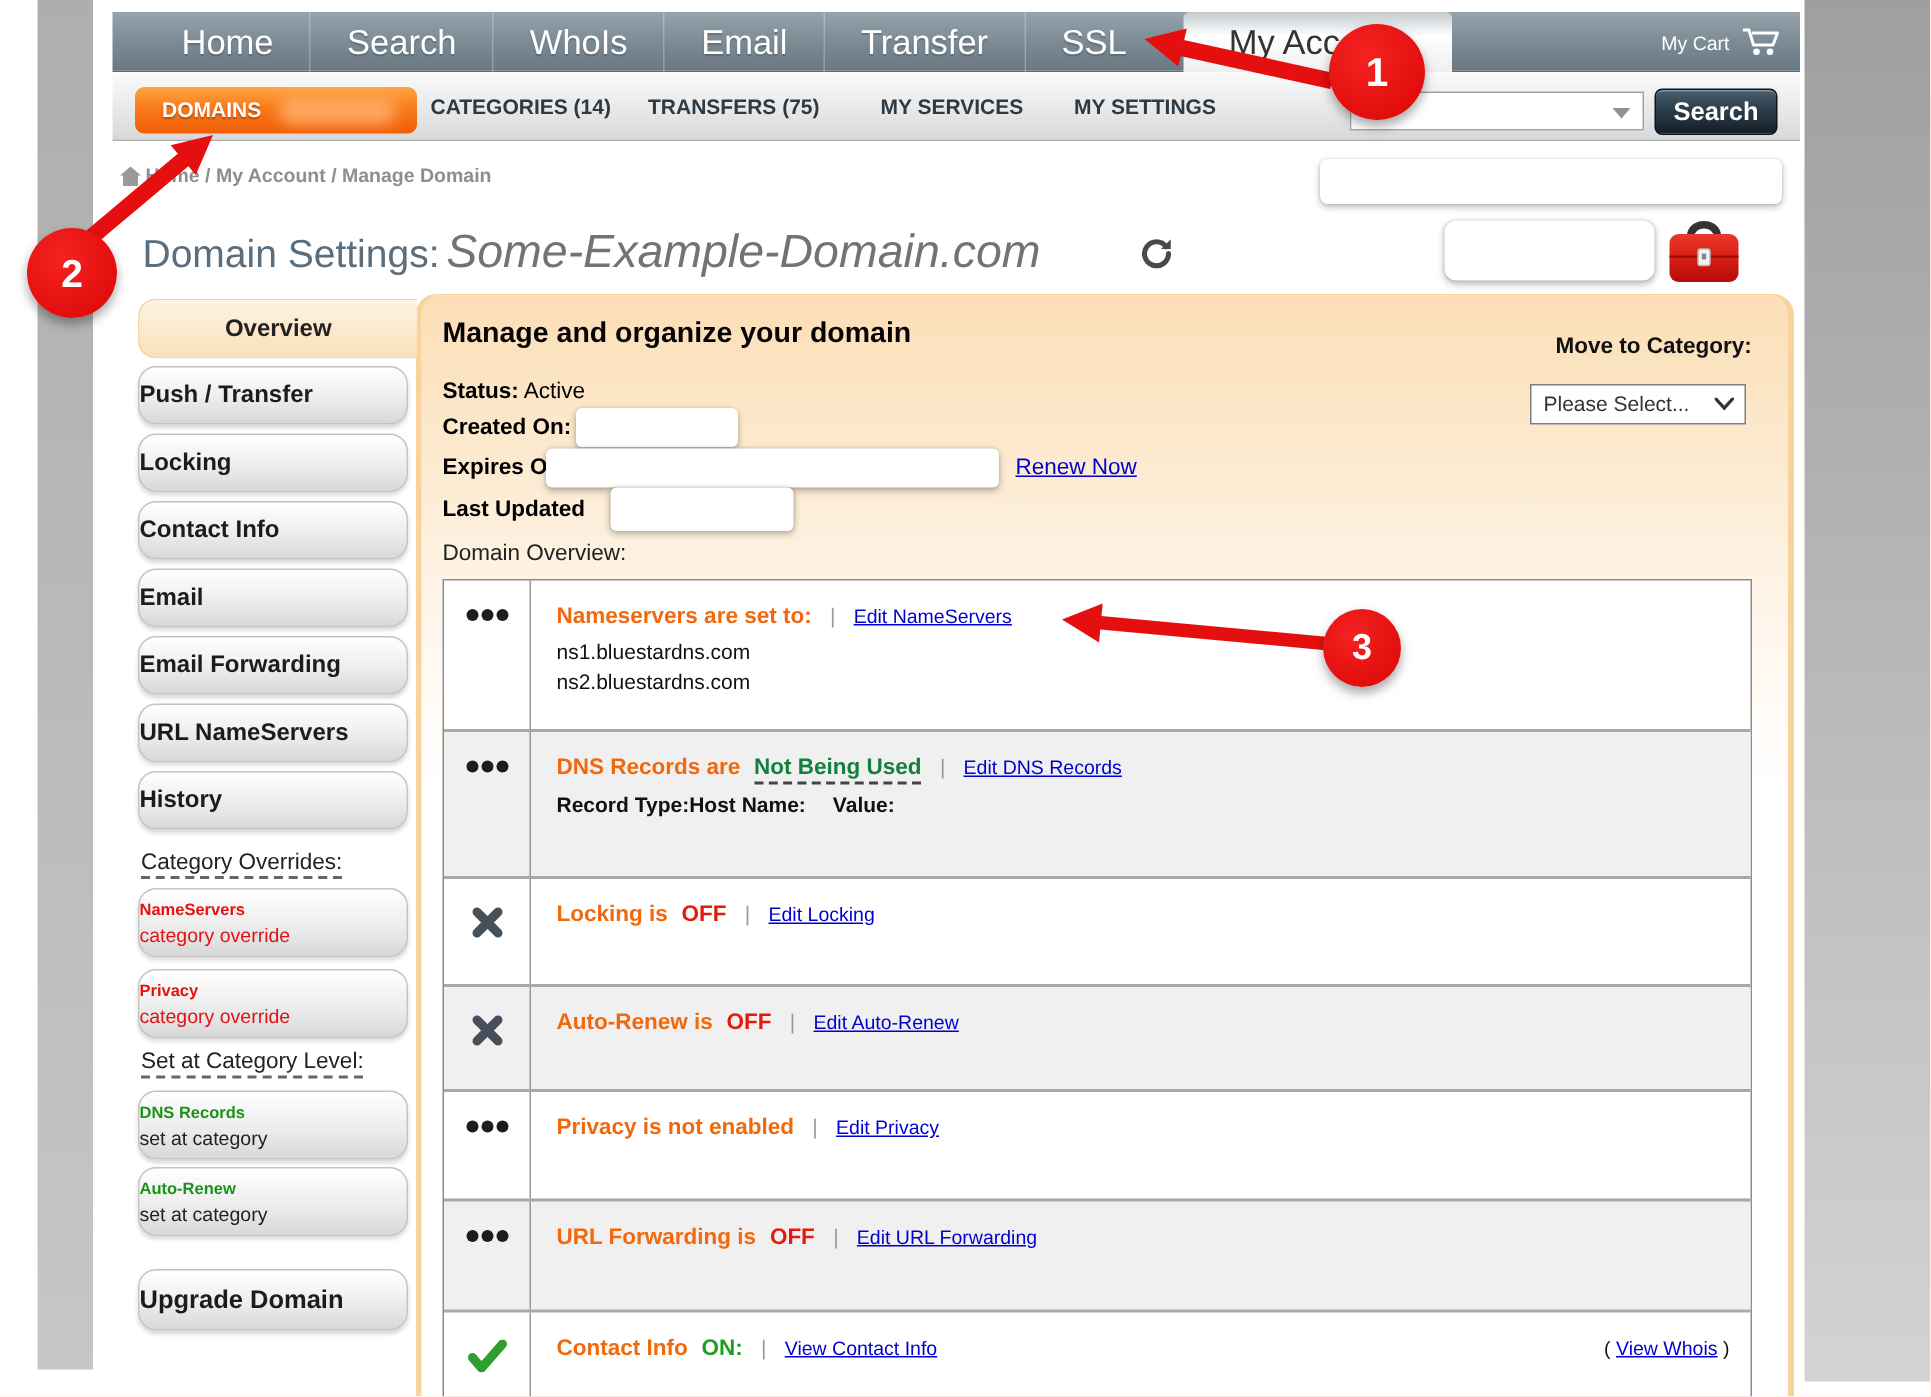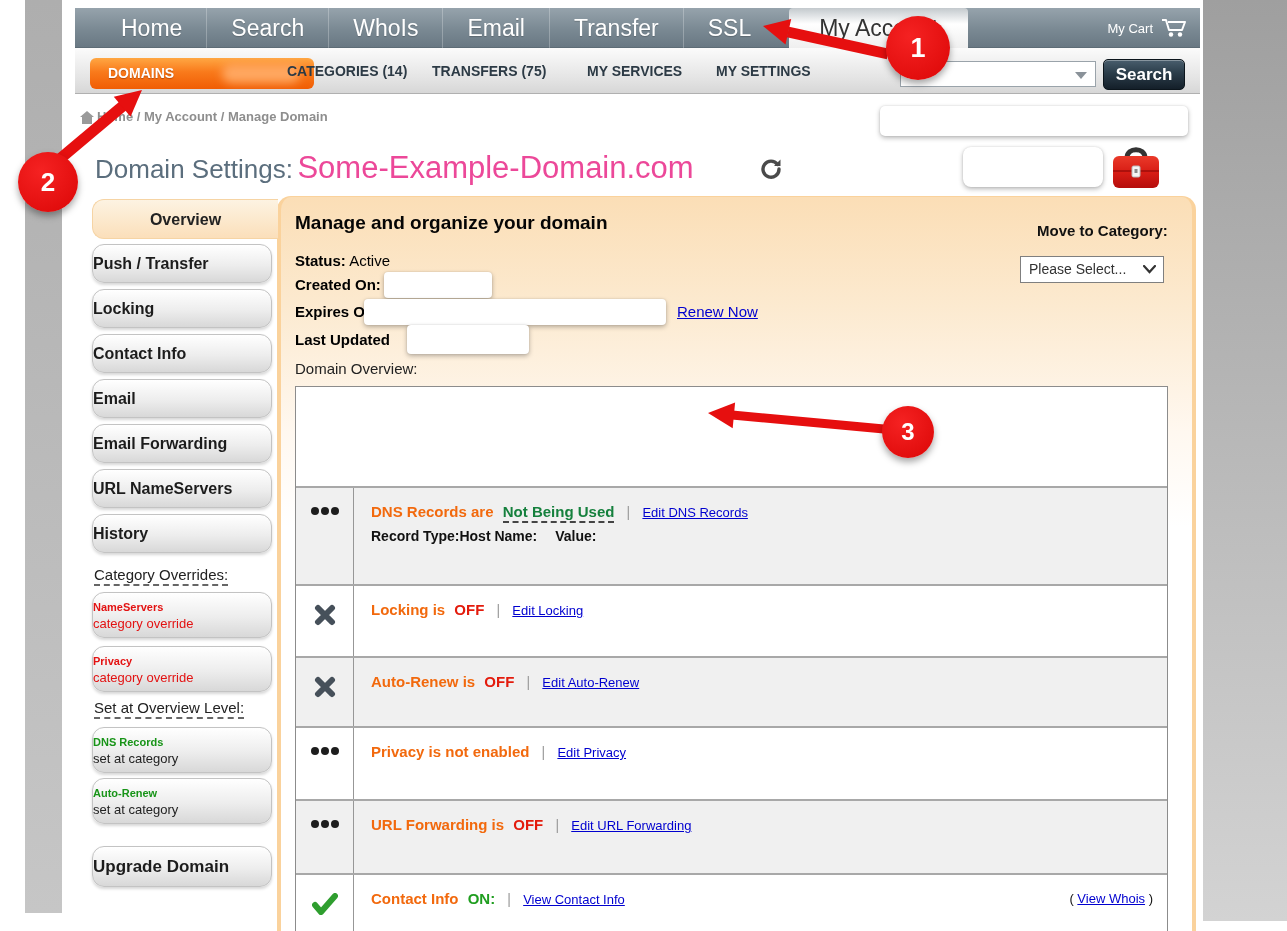--- a/index.html
+++ b/index.html
@@ -24,21 +24,21 @@
   .tab.active{margin-left:14px;border-left:none;color:#333;text-shadow:none;
        background:linear-gradient(180deg,#c3c9cd 0%,#ffffff 40%,#efefef 100%);
        border-radius:4px 4px 0 0;padding:0 30px;}
   .cart{position:absolute;right:12px;top:0;height:40px;display:flex;align-items:center;gap:8px;
         color:#fff;font-size:13px;cursor:pointer;}
 
   
   .subnav{position:absolute;left:75px;top:48px;width:1125px;height:46px;
           background:linear-gradient(180deg,#fbfbfb 0%,#e3e3e3 70%,#d7d7d7 100%);
           border-bottom:1px solid #b0b0b0;}
-  .domains-btn{position:absolute;left:15px;top:10px;width:224px;height:31px;border-radius:6px;
+  .domains-btn{position:absolute;left:15px;top:10px;width:188px;height:31px;border-radius:6px;
           background:linear-gradient(180deg,#ffa743 0%,#f97a1b 45%,#f05d04 100%);
           color:#fff;font-weight:bold;font-size:14px;line-height:31px;padding-left:18px;
           text-shadow:0 1px 1px rgba(120,40,0,.5);cursor:pointer;overflow:hidden;}
   .domains-blur{position:absolute;right:14px;top:6px;width:78px;height:19px;border-radius:10px;
           background:rgba(255,170,100,.95);filter:blur(5px);}
   .subitem{position:absolute;top:0;height:46px;line-height:46px;font-weight:bold;font-size:14px;
           color:#2c3a45;cursor:pointer;}
   .searchbox{position:absolute;left:825px;top:13px;width:196px;height:26px;background:#fff;
           border:1px solid #9aa3aa;}
   .searchbox input{position:absolute;left:0;top:0;width:170px;height:24px;border:none;outline:none;
@@ -56,21 +56,21 @@
   .redact{position:absolute;background:#fff;border-radius:5px;
           box-shadow:0 2px 5px rgba(0,0,0,.28),0 0 2px rgba(0,0,0,.12);}
   .r-top{left:880px;top:106px;width:308px;height:30px;}
   .r-title{left:963px;top:147px;width:140px;height:40px;border-radius:8px;}
   .r-created{left:384px;top:272px;width:108px;height:26px;border-radius:4px;}
   .r-expires{left:364px;top:299px;width:302px;height:26px;border-radius:4px;}
   .r-updated{left:407px;top:325px;width:122px;height:29px;border-radius:4px;}
   .dash-under{position:absolute;left:386px;top:300px;width:104px;height:0;border-top:2px dashed #8a8a8a;}
   .page-title{position:absolute;left:95px;top:150px;white-space:nowrap;}
   .pt-prefix{font-size:26px;color:#5b6e7d;}
-  .pt-domain{font-size:31px;color:#ec4899;}
+  .pt-domain{font-size:31px;color:#737373;font-style:italic;}
   .refresh{position:absolute;left:760px;top:158px;cursor:pointer;}
   .toolbox{position:absolute;left:1108px;top:142px;cursor:pointer;}
 
   
   .panel{position:absolute;left:277px;top:196px;width:919px;height:735px;
          border-left:4px solid #fad29c;border-right:4px solid #fad29c;border-top:1px solid #fad29c;
          border-radius:14px 14px 0 0;
          background:linear-gradient(180deg,#fbdeb6 0%,#fcead0 15%,#fff8f0 32%,#ffffff 45%);}
 
   
@@ -223,21 +223,21 @@
 
   <div class="side-btn side-btn2 red-b" style="top:592px;">
     <span class="bt">NameServers</span>
     <span class="bs">category override</span>
   </div>
   <div class="side-btn side-btn2 red-b" style="top:646px;">
     <span class="bt">Privacy</span>
     <span class="bs">category override</span>
   </div>
 
-  <div class="side-label" style="top:699px;">Set at Overview Level:</div>
+  <div class="side-label" style="top:699px;">Set at Category Level:</div>
 
   <div class="side-btn side-btn2 green-b" style="top:727px;">
     <span class="bt">DNS Records</span>
     <span class="bs">set at category</span>
   </div>
   <div class="side-btn side-btn2 green-b" style="top:778px;">
     <span class="bt">Auto-Renew</span>
     <span class="bs">set at category</span>
   </div>
 
@@ -269,20 +269,36 @@
   <div class="redact r-created"></div>
   <div class="dash-under"></div>
   <div class="redact r-expires"></div>
   <div class="redact r-updated"></div>
   <a class="lnk renew">Renew Now</a>
 
   <div class="ov-label">Domain Overview:</div>
 
   <div class="dtable">
 
+    <div class="drow" style="top:0;height:99px;">
+      <div class="icell">
+        <svg width="30" height="10" viewBox="0 0 30 10">
+            <circle cx="5" cy="5" r="4" fill="#1d1d1d"></circle>
+            <circle cx="15" cy="5" r="4" fill="#1d1d1d"></circle>
+            <circle cx="25" cy="5" r="4" fill="#1d1d1d"></circle>
+          </svg>
+      </div>
+      <div class="rcontent">
+        <span class="t-orange">Nameservers are set to:</span>
+        <span class="sepbar">|</span>
+        <a class="lnk rlink">Edit NameServers</a>
+        <div class="nsline">ns1.bluestardns.com</div>
+        <div class="nsline" style="margin-top:1px;">ns2.bluestardns.com</div>
+      </div>
+    </div>
 
     <div class="drow alt sep" style="top:99px;height:98px;">
       <div class="icell">
         <svg width="30" height="10" viewBox="0 0 30 10">
             <circle cx="5" cy="5" r="4" fill="#1d1d1d"></circle>
             <circle cx="15" cy="5" r="4" fill="#1d1d1d"></circle>
             <circle cx="25" cy="5" r="4" fill="#1d1d1d"></circle>
           </svg>
       </div>
       <div class="rcontent">

